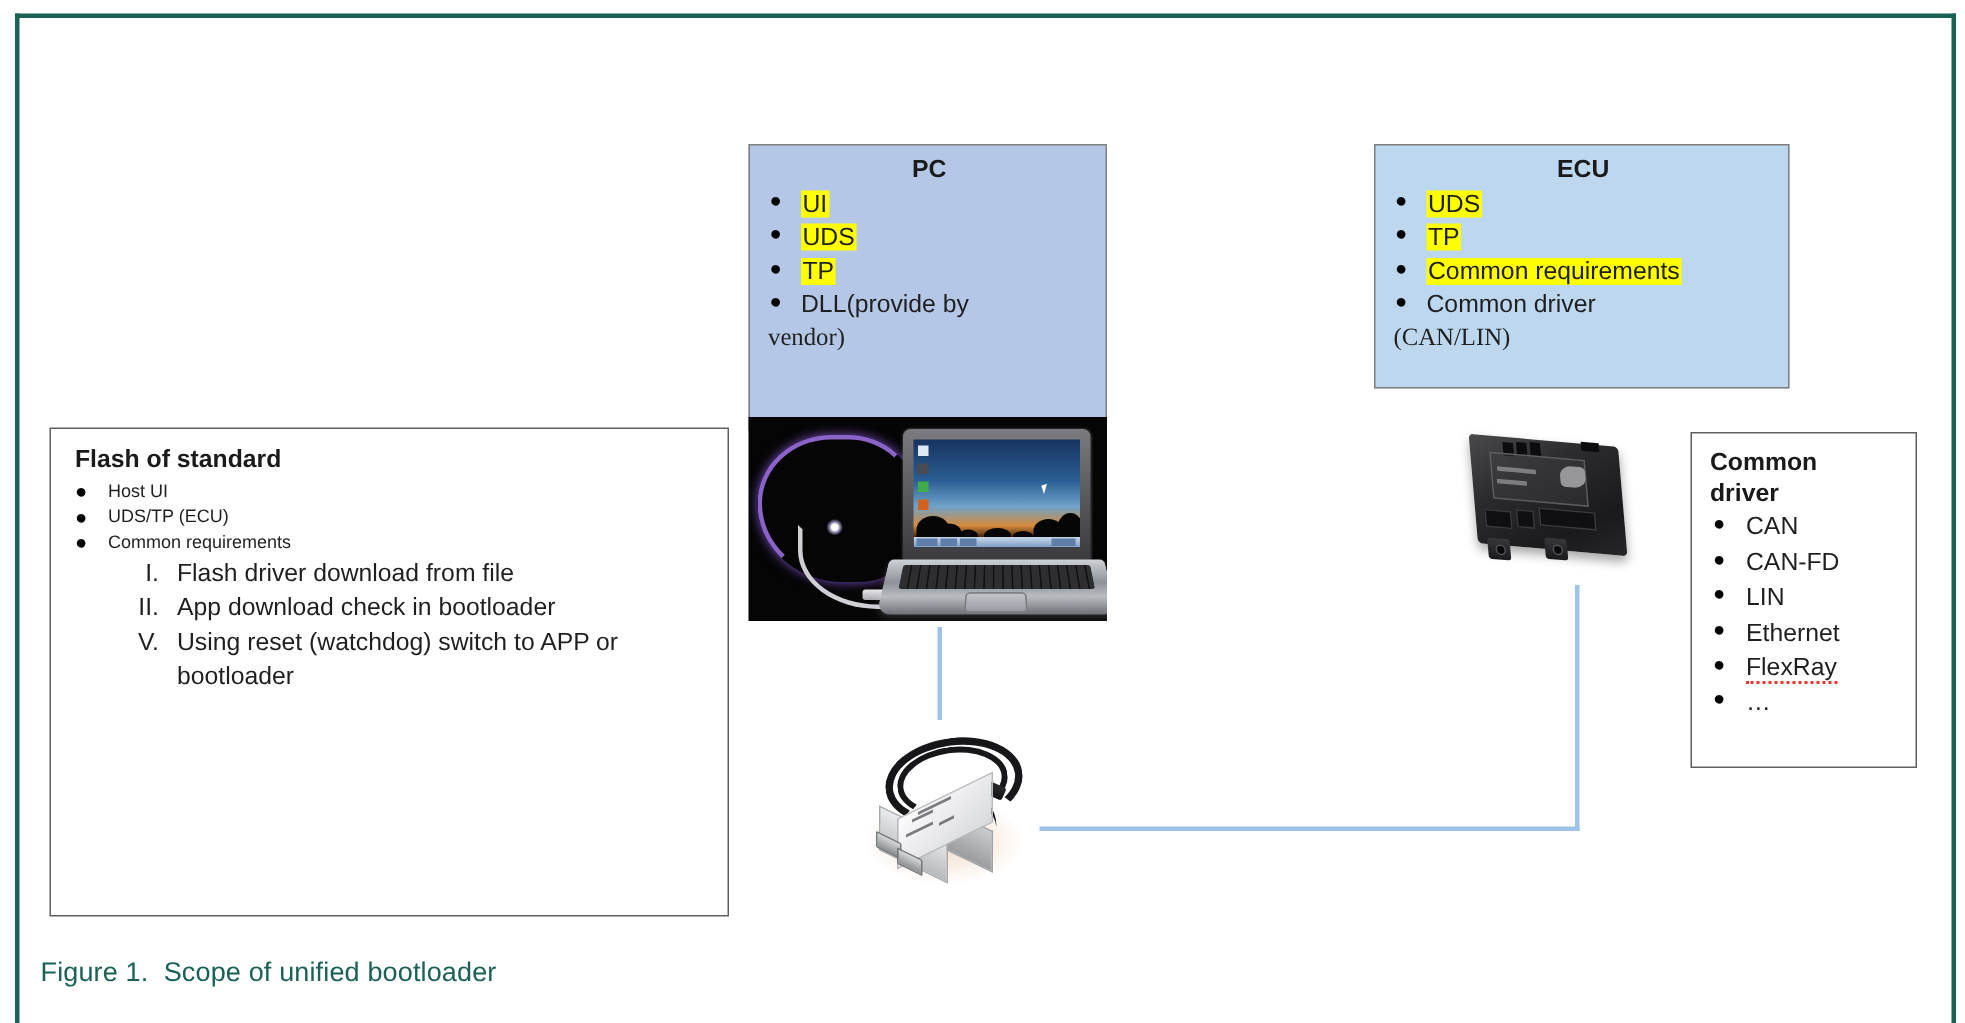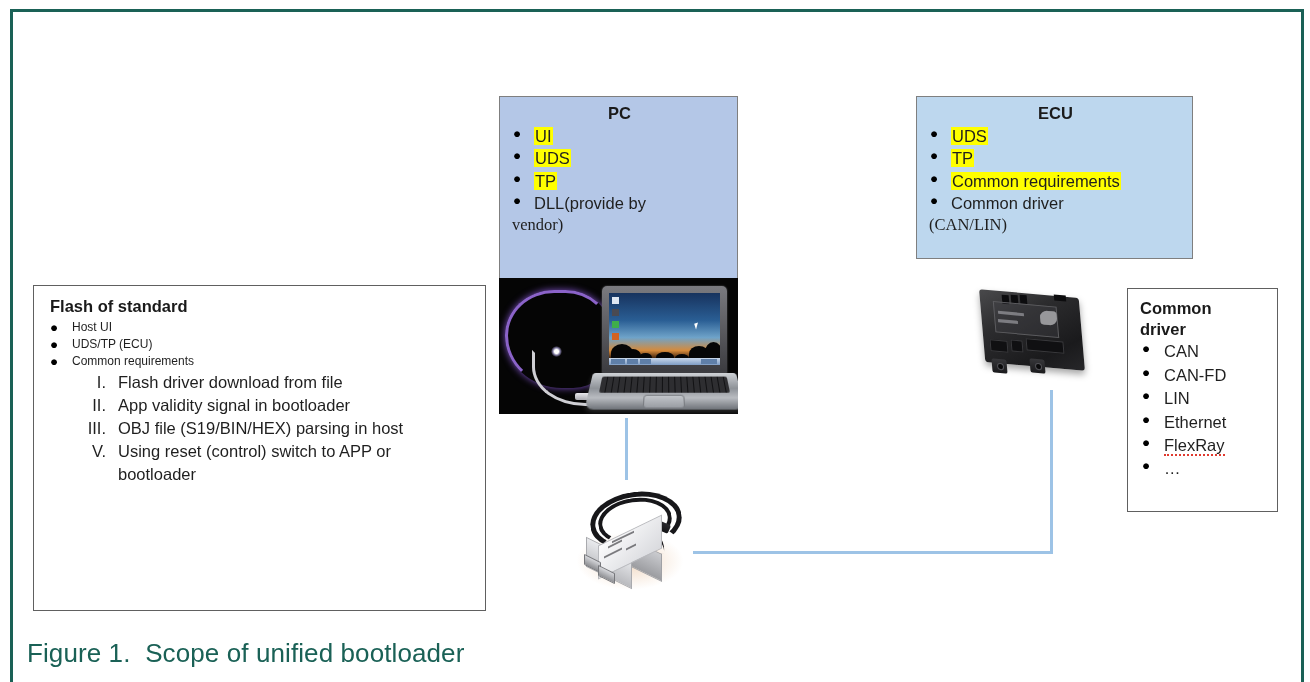--- a/index.html
+++ b/index.html
@@ -336,21 +336,21 @@
     background: linear-gradient(#2a2a2e, #131315);
     transform: rotate(24deg);
     border-radius: 2px;
   }
 
   
   .caption {
     position: absolute;
     left: 27px;
     top: 638px;
-    font-size: 26px;
+    font-size: 18px;
     color: #1a6156;
     letter-spacing: 0.1px;
     white-space: pre;
   }
 </style>
 </head>
 <body>
 
 <div id="figure-root">
 
@@ -482,29 +482,25 @@
         <span>Common requirements</span>
       </li>
     </ul>
     <ol class="romanlist">
       <li>
         <span class="rn">I.</span>
         <span>Flash driver download from file</span>
       </li>
       <li>
         <span class="rn">II.</span>
-        <span>App validity signal in bootloader</span>
-      </li>
-      <li>
-        <span class="rn">III.</span>
-        <span>OBJ file (S19/BIN/HEX) parsing in host</span>
+        <span>App download check in bootloader</span>
       </li>
       <li>
         <span class="rn">V.</span>
-        <span>Using reset (control) switch to APP or bootloader</span>
+        <span>Using reset (watchdog) switch to APP or bootloader</span>
       </li>
     </ol>
   </div>
 
   <div class="white-box driver-box" style="left:1127px; top:288px; width:151px; height:224px;">
     <div class="driver-title">Common driver</div>
     <ul class="blist">
       <li>
         <span>CAN</span>
       </li>

